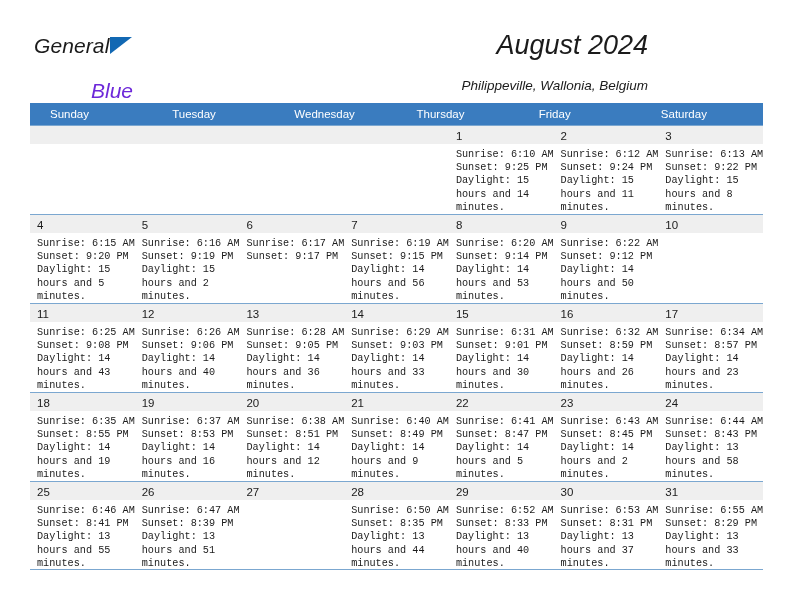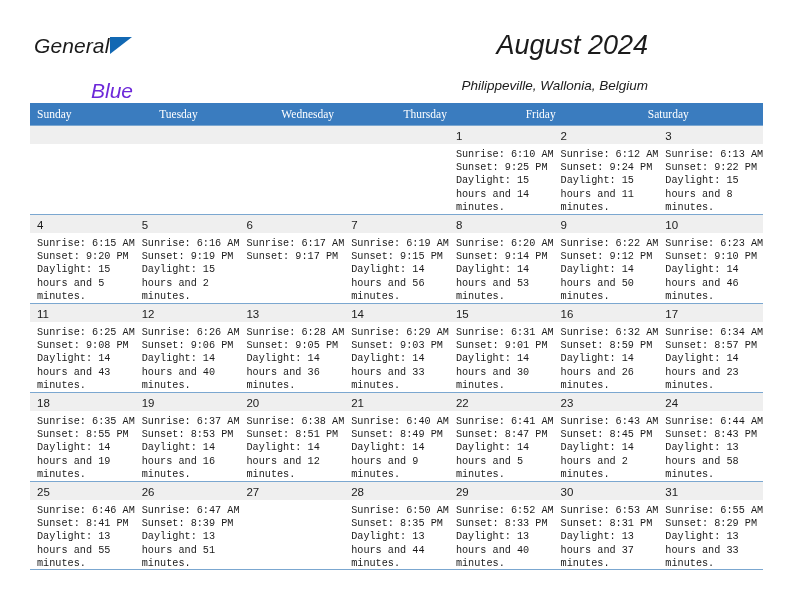--- a/index.html
+++ b/index.html
@@ -100,23 +100,23 @@
   .weekdays {
     display: flex;
     background: #3a7cbf;
     height: 22px;
   }
   .weekday {
     flex: 1 1 0;
     color: #ffffff;
     font-size: 11.5px;
     line-height: 22px;
-    padding-left: 7px;
+    padding-left: 20px;
     box-sizing: border-box;
-    font-family: Liberation Serif, serif;
+    font-family: Liberation Sans, sans-serif;
   }
 
   .week {
     display: flex;
     border-top: 1px solid #7ba7d0;
     height: 89px;
     box-sizing: border-box;
   }
   .week:first-of-type {
     border-top: none;
@@ -294,25 +294,20 @@
       <div class="day">
         <div class="daynum-band"><span class="daynum">9</span></div>
         <div class="day-info">
           <div>Sunrise: 6:22 AM</div>
           <div>Sunset: 9:12 PM</div>
           <div class="daylight">Daylight: 14 hours and 50 minutes.</div>
         </div>
       </div>
       <div class="day">
         <div class="daynum-band"><span class="daynum">10</span></div>
-        <div class="day-info">
-          <div>Sunrise: 6:23 AM</div>
-          <div>Sunset: 9:10 PM</div>
-          <div class="daylight">Daylight: 14 hours and 46 minutes.</div>
-        </div>
       </div>
     </div>
 
     <div class="week">
       <div class="day">
         <div class="daynum-band"><span class="daynum">11</span></div>
         <div class="day-info">
           <div>Sunrise: 6:25 AM</div>
           <div>Sunset: 9:08 PM</div>
           <div class="daylight">Daylight: 14 hours and 43 minutes.</div>

